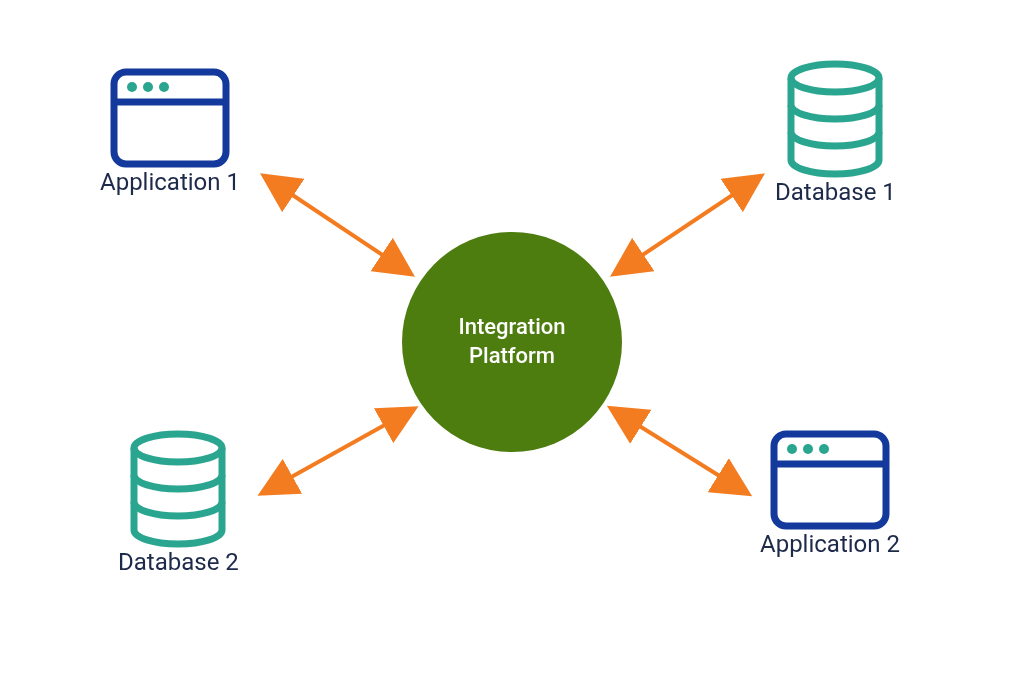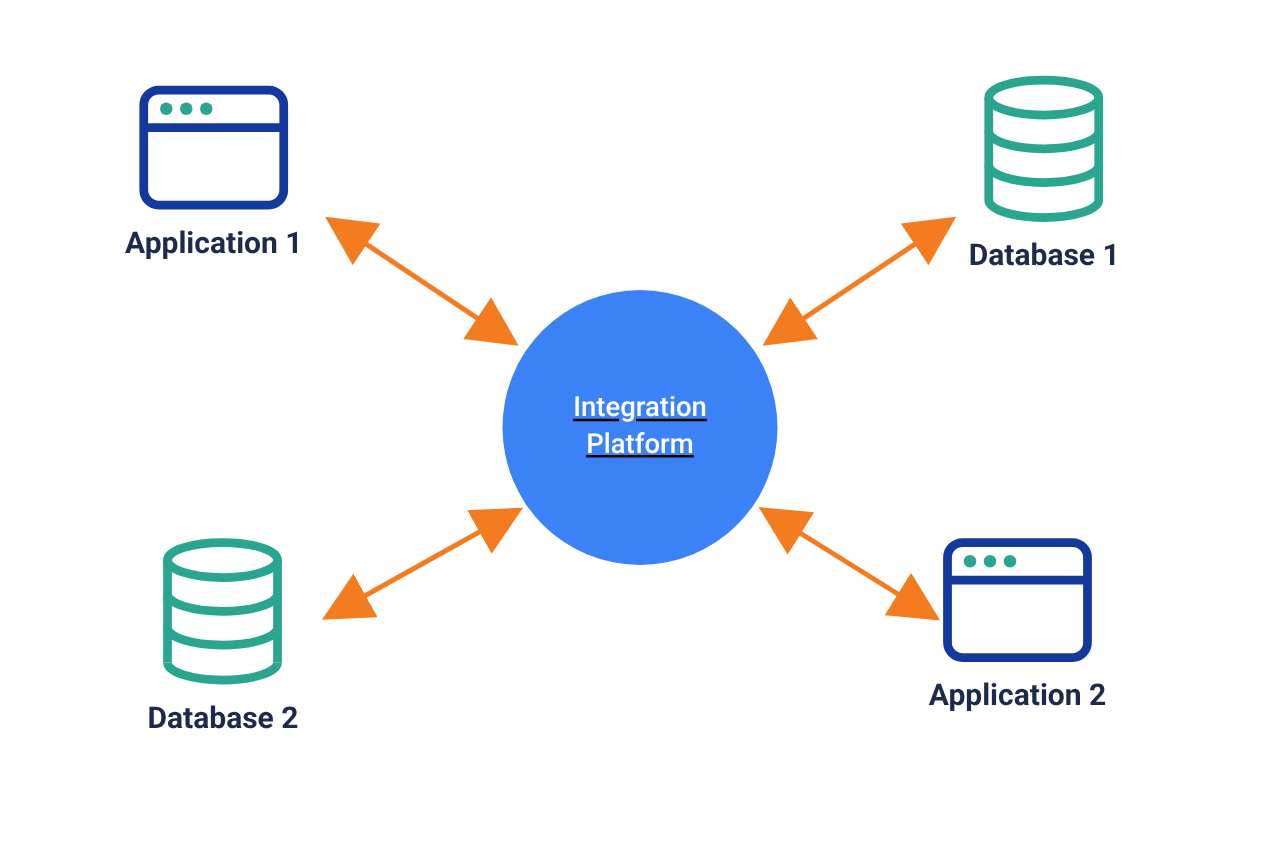--- a/index.html
+++ b/index.html
@@ -17,57 +17,55 @@
     }
     .node {
       position: absolute;
       display: flex;
       flex-direction: column;
       align-items: center;
     }
     .node-label {
       color: #1e2a4a;
       font-size: 24px;
-      font-weight: 700;
-      margin-top: 12px;
+      font-weight: 400;
       white-space: nowrap;
     }
     .hub {
       position: absolute;
       left: 50%;
       top: 50%;
       transform: translate(-50%, -50%);
       width: 220px;
       height: 220px;
       border-radius: 50%;
-      background: #3b82f6;
+      background: #4d7c0f;
       display: flex;
       align-items: center;
       justify-content: center;
       text-align: center;
-      text-decoration: underline;
     }
     .hub-label {
       color: #ffffff;
       font-size: 22px;
       font-weight: 500;
       line-height: 1.3;
     }
     .app-icon-svg, .db-icon-svg {
       display: block;
     }
     .arrow-svg {
       position: absolute;
       pointer-events: none;
     }
     
     .node-tl { left: 100px; top: 68px; }
     .node-tr { left: 775px; top: 60px; justify-content: flex-end; }
     .node-bl { left: 118px; top: 430px; }
-    .node-br { left: 743px; top: 430px; }
+    .node-br { left: 760px; top: 430px; }
   </style>
 </head>
 <body>
 
 <div class="diagram">
 
   <div class="hub">
     <div class="hub-label">
       <span>Integration</span><br>
       <span>Platform</span>

